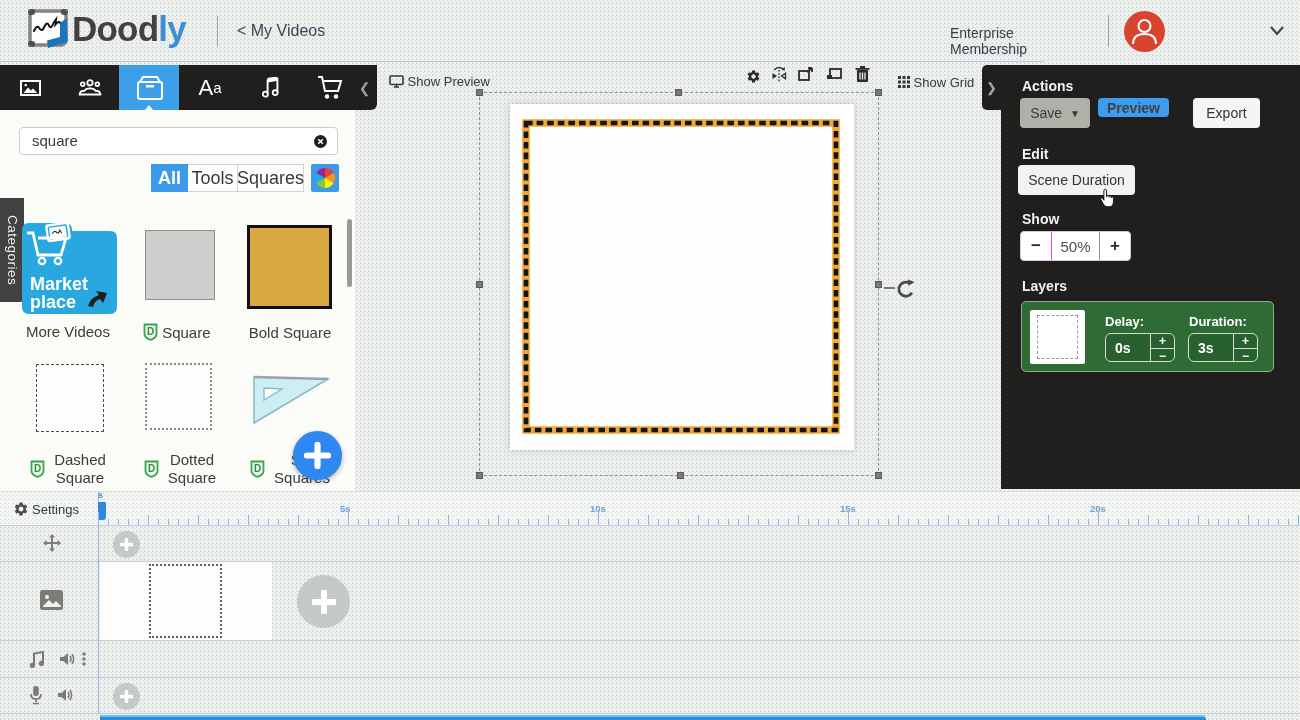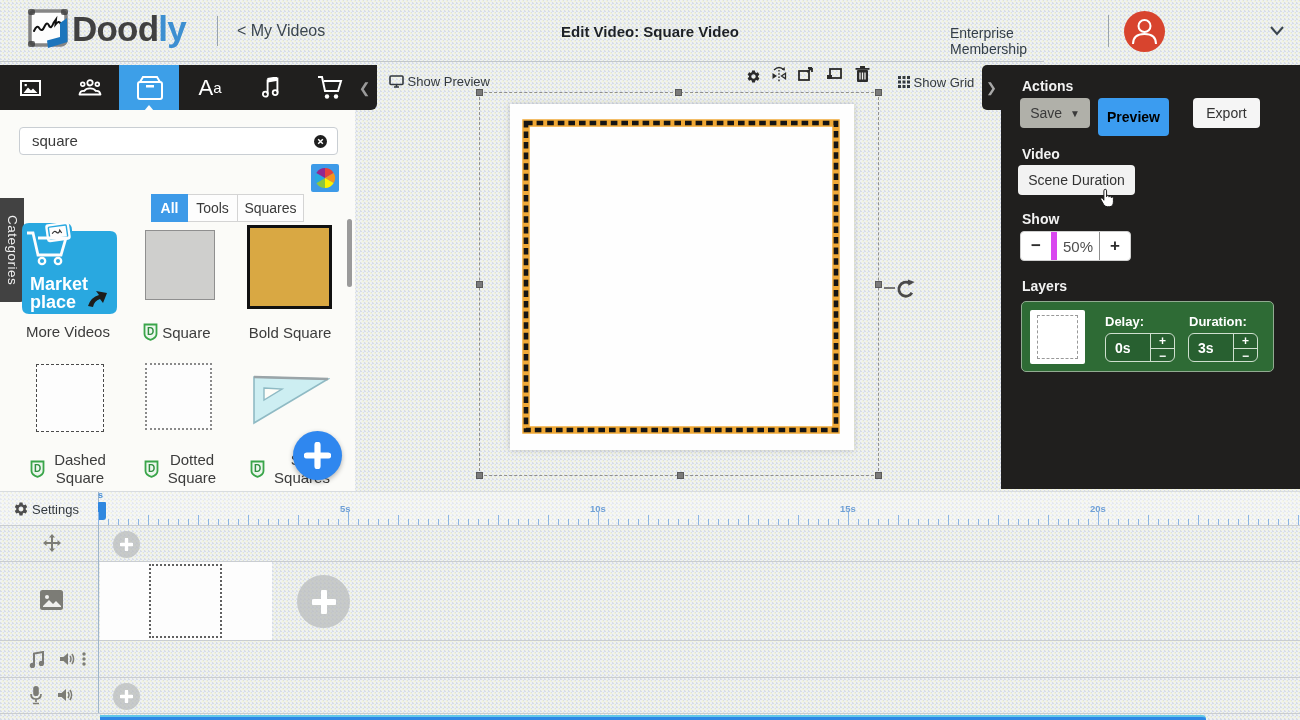--- a/index.html
+++ b/index.html
@@ -29,21 +29,21 @@
   #tabbar { left:0; top:65px; width:377px; height:45px; background:#201f1e; border-radius:0 0 6px 0; }
   .tab { position:absolute; top:0; width:60px; height:45px; display:flex; align-items:center; justify-content:center; color:#fff; }
   #tab-active { left:119px; width:60px; height:45px; background:#3d9fe8; }
   #tab-notch { position:absolute; left:25px; bottom:-1px; width:0; height:0; border-left:5px solid transparent; border-right:5px solid transparent; border-bottom:6px solid #fdfdfb; }
   #tab-collapse { left:352px; top:0px; width:25px; height:45px; color:#9a9a9a; font-size:14px; display:flex; align-items:center; justify-content:center; }
 
   
   #sidebar { left:0; top:110px; width:355px; height:381px; background:#fbfbf8; }
   #search { left:19px; top:17px; width:319px; height:28px; background:#fff; border:1px solid #c9ced3; border-radius:4px; font-size:15px; color:#3a3a3a; line-height:26px; padding-left:12px; }
   #search-x { position:absolute; right:10px; top:7px; width:13px; height:13px; }
-  #seg { left:151px; top:54px; height:32px; display:flex; font-size:14px;margin-top:30px; }
+  #seg { left:151px; top:54px; height:32px; display:flex; font-size:18px; }
   .segbtn { height:28px; display:flex; align-items:center; justify-content:center; border:1px solid #d4d4d4; background:#fdfdfd; color:#3a3a3a; }
   #seg-all { width:37px; background:#3d9ae8; color:#fff; font-weight:bold; border-color:#3d9ae8; }
   #seg-club { width:50px; border-left:none; }
   #seg-shared { width:66px; border-left:none; }
   #colorbtn { left:311px; top:54px; width:28px; height:28px; background:#3d9ae8; border-radius:2px; }
   #cats { left:0; top:88px; width:24px; height:104px; background:#424242; color:#f0f0f0; border-radius:0 0 4px 0; writing-mode:vertical-rl; text-align:center; font-size:13.5px; letter-spacing:.5px; line-height:24px; }
   #scrollbar { left:347px; top:109px; width:5px; height:68px; background:#9a9a9a; border-radius:3px; }
   .asset-label { position:absolute; font-size:15px; color:#3c3c3c; text-align:center; }
   .lbl2 { display:flex; align-items:center; justify-content:center; line-height:18px; }
   .lbl2 .shield { margin-right:9px; flex:0 0 auto; }
@@ -57,26 +57,26 @@
   .handle { position:absolute; width:7px; height:7px; background:#7a7a7a; border:1px solid #5a5a5a; }
   #canvas-white { left:510px; top:104px; width:344px; height:346px; background:#fefefe; box-shadow:0 0 6px rgba(120,120,120,.35); }
   #sq-outer { left:522px; top:119px; width:318px; height:315px; }
   #rotate { left:896px; top:279px; width:20px; height:20px; }
 
   
   #rightpanel { left:1001px; top:65px; width:299px; height:424px; background:#201f1e; color:#fff; }
   .rp-label { position:absolute; left:21px; font-weight:bold; font-size:14px; color:#f2f2f2; }
   .btn { position:absolute; border-radius:4px; font-size:14px; display:flex; align-items:center; justify-content:center; }
   #btn-save { left:19px; top:33px; width:70px; height:30px; background:#b0b0a9; color:#3a3a3a; }
-  #btn-preview { left:97px; top:33px; width:71px; height:38px; background:#3b9cf0; color:#000000; font-weight:bold; }
+  #btn-preview { left:97px; top:33px; width:71px; height:19px; background:#3b9cf0; color:#404040; font-weight:bold; }
   #btn-export { left:192px; top:33px; width:67px; height:30px; background:#f5f5f5; color:#333; }
   #btn-scenesettings { left:17px; top:100px; width:117px; height:30px; background:#f2f2f2; color:#333; }
   #tools-ctl { left:19px; top:166px; width:111px; height:30px; display:flex; border:1px solid #cfcfcf; border-radius:4px; background:#fff; color:#2d2d2d; }
   #tools-ctl .t-minus,#tools-ctl .t-plus { width:30px; display:flex; align-items:center; justify-content:center; font-weight:bold; font-size:17px; }
-  #tools-ctl .t-mid { flex:1; display:flex; align-items:center; justify-content:center; font-size:15px; color:#4f4f4f; border-left:6px solid #d946ef; border-right:1px solid #8f8f8f; }
+  #tools-ctl .t-mid { flex:1; display:flex; align-items:center; justify-content:center; font-size:15px; color:#4f4f4f; border-left:1px solid #d946ef; border-right:1px solid #8f8f8f; }
   #layers-panel { left:20px; top:236px; width:253px; height:71px; background:#2e6b35; border:1px solid #91ab91; border-radius:5px; }
   #layer-thumb { position:absolute; left:8px; top:8px; width:55px; height:54px; background:#fff; border-radius:2px; }
   #layer-thumb .mini { position:absolute; left:7px; top:5px; width:41px; height:44px; border:1px dashed #999; }
   .spin-label { position:absolute; font-size:13px; font-weight:bold; color:#fff; }
   .spinner { position:absolute; width:70px; height:29px; border:1px solid #cfe0cf; border-radius:6px; background:#286030; display:flex; }
   .spinner .val { flex:1; display:flex; align-items:center; padding-left:9px; font-size:14px; font-weight:bold; color:#fff; }
   .spinner .btns { width:24px; border-left:1px solid #cfe0cf; display:flex; flex-direction:column; }
   .spinner .btns div { flex:1; display:flex; align-items:center; justify-content:center; font-size:12px; font-weight:bold; color:#fff; }
   .spinner .btns div:first-child { border-bottom:1px solid #cfe0cf; }
 
@@ -103,21 +103,20 @@
       <rect x="3" y="4" width="36" height="34" rx="5" fill="#fdfdfd" stroke="#858585" stroke-width="3.5"></rect>
       <rect x="1" y="2" width="7" height="6" rx="2" fill="#3f3f3f" opacity=".8"></rect>
       <rect x="34" y="2" width="7" height="6" rx="2" fill="#3f3f3f" opacity=".8"></rect>
       <rect x="1" y="34" width="7" height="6" rx="2" fill="#3f3f3f" opacity=".8"></rect>
       <path d="M7 24 q3 -7 5.5 -2.5 q2.5 4 5 -2 q2.5 -5.5 4.5 -1 q2 4.5 4.5 -2.5 l2.5 -3.5 l-0.5 5 q3.5 -4.5 5 -1" fill="none" stroke="#111" stroke-width="2" stroke-linecap="round"></path>
       <path d="M33 16 L40 11 L40.5 35 L21 41 L20 33.5 L33 30 Z" fill="#1c75bc"></path>
       <text x="45" y="34" font-family="Liberation Sans, sans-serif" font-size="35" font-weight="bold" letter-spacing="-0.8" fill="#414141">Dood<tspan fill="#3d8fd1">ly</tspan></text>
     </svg>
     <div class="abs" id="hdr-sep1"></div>
     <div class="abs" id="myvideos">&lt; My Videos</div>
-    <div class="abs" id="title">Edit Video: Square Video</div>
     <div class="abs" id="membership">Enterprise Membership</div>
     <div class="abs" id="hdr-sep2"></div>
     <div class="abs" id="avatar">
       <svg width="41" height="41" viewBox="0 0 41 41">
         <circle cx="20.5" cy="15" r="6" fill="none" stroke="#fff" stroke-width="2"></circle>
         <path d="M9 33 q0 -10 11.5 -10 q11.5 0 11.5 10" fill="none" stroke="#fff" stroke-width="2"></path>
       </svg>
     </div>
     <svg class="abs" id="chevron" viewBox="0 0 16 12">
       <path d="M2 2 L8 9 L14 2" fill="none" stroke="#3a444e" stroke-width="2"></path>
@@ -325,21 +324,21 @@
     <path d="M13.3 4.1 A7 7 0 1 0 15.9 13.8" fill="none" stroke="#4a4a4a" stroke-width="2.8"></path>
     <path d="M11.8 0.4 L18.6 3.0 L12.4 6.7 Z" fill="#4a4a4a"></path>
   </svg>
   <div class="abs" style="left:884px;top:287px;width:11px;height:1px;border-top:2px dashed #777;"></div>
 
   <div class="abs" id="rightpanel">
     <div class="rp-label" style="top:13px;">Actions</div>
     <div class="btn" id="btn-save">Save&nbsp;&nbsp;<span style="font-size:10px;">▼</span></div>
     <div class="btn" id="btn-preview">Preview</div>
     <div class="btn" id="btn-export">Export</div>
-    <div class="rp-label" style="top:81px;">Video</div>
+    <div class="rp-label" style="top:81px;">Edit</div>
     <div class="btn" id="btn-scenesettings">Scene Duration</div>
     <svg class="abs" style="left:98px;top:122px;" width="16" height="22" viewBox="0 0 18 22">
       <path d="M5.5 13.5 L5.5 3 Q5.5 1.2 7 1.2 Q8.5 1.2 8.5 3 L8.5 9.6 Q8.6 7.9 9.9 7.9 Q11.2 7.9 11.2 9.4 L11.2 10 Q11.3 8.7 12.5 8.7 Q13.8 8.7 13.8 10.2 L13.8 10.7 Q13.9 9.8 15 9.8 Q16.2 9.8 16.2 11.2 L16.2 15.3 Q16.2 20.8 11.6 20.8 L9.4 20.8 Q6.7 20.8 5.3 18.4 L2.2 13 Q1.4 11.6 2.6 11 Q3.6 10.6 4.6 12 Z" fill="#fff" stroke="#1a1a1a" stroke-width="1.1" stroke-linejoin="round"></path>
     </svg>
     <div class="rp-label" style="top:146px;">Show</div>
     <div class="abs" id="tools-ctl">
       <div class="t-minus">−</div>
       <div class="t-mid">50%</div>
       <div class="t-plus">+</div>
     </div>

